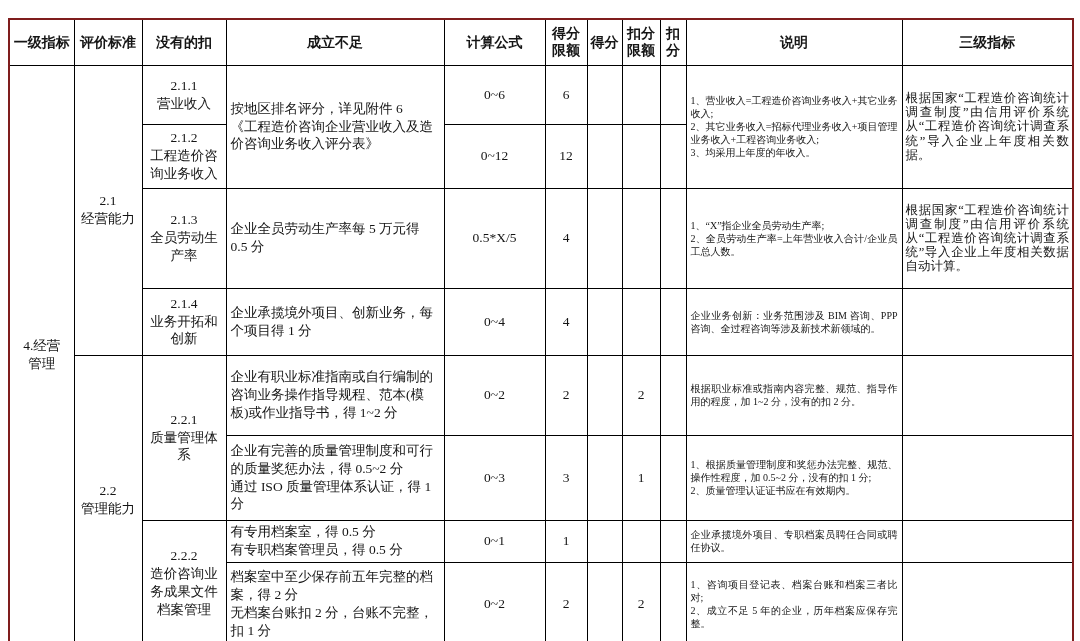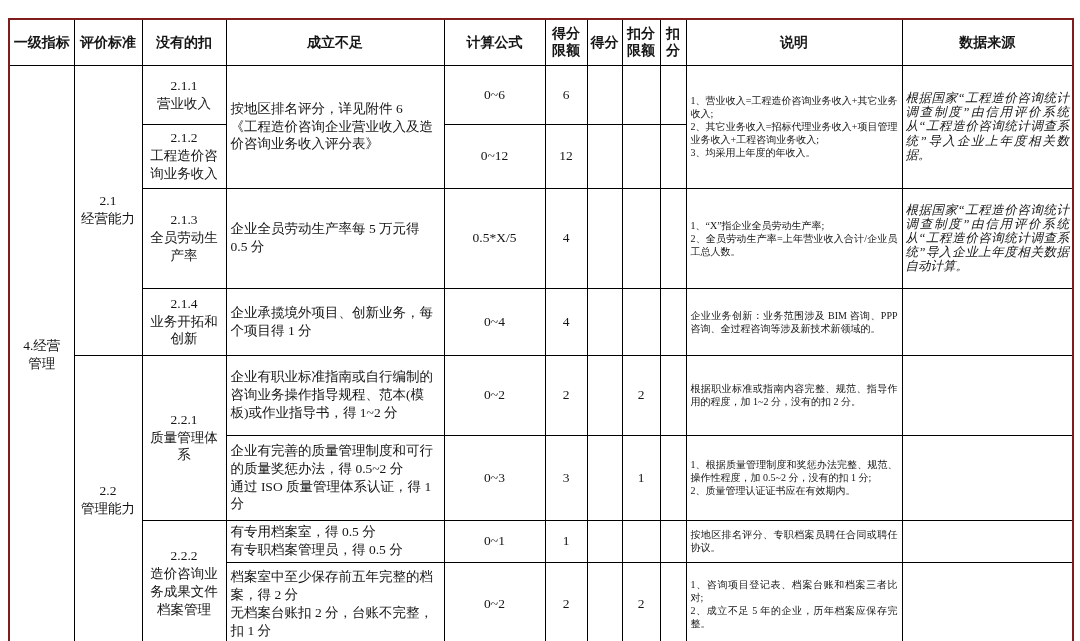--- a/index.html
+++ b/index.html
@@ -21,21 +21,21 @@
     font-size:13.5px;
     line-height:1.32;
     font-weight:normal;
   }
   th{
     font-weight:bold;text-align:center;font-size:14px;line-height:1.25;padding:2px 1px;
   }
   td.c{text-align:center;}
   td.l{text-align:left;}
   td.note{font-size:10px;text-align:justify;line-height:1.3;}
-  td.src{font-size:12.5px;text-align:justify;line-height:1.13;padding:1px 3px;font-style:italic;}
+  td.src{font-size:12.5px;text-align:justify;line-height:1.13;padding:1px 3px;}
   tr.hr{height:46px;}
   tr.r1{height:59px;}
   tr.r2{height:64px;}
   tr.r3{height:100px;}
   tr.r4{height:67px;}
   tr.r5{height:80px;}
   tr.r6{height:85px;}
   tr.r7{height:42px;}
   tr.r8{height:84px;}
 </style>
@@ -65,21 +65,21 @@
     <th>成立不足</th>
     <th>计算公式</th>
     <th>得分
 限额</th>
     <th>得分</th>
     <th>扣分
 限额</th>
     <th>扣
 分</th>
     <th>说明</th>
-    <th>数据来源</th>
+    <th>三级指标</th>
   </tr>
 
   <tr class="r1">
     <td class="c" rowspan="8">4.经营
 管理</td>
     <td class="c" rowspan="4">2.1
 经营能力</td>
     <td class="c">2.1.1
 营业收入</td>
     <td class="l" rowspan="2">按地区排名评分，详见附件 6
@@ -163,21 +163,21 @@
   <tr class="r7">
     <td class="c" rowspan="2">2.2.2
 造价咨询业务成果文件档案管理</td>
     <td class="l">有专用档案室，得 0.5 分
 有专职档案管理员，得 0.5 分</td>
     <td class="c">0~1</td>
     <td class="c">1</td>
     <td class="c"></td>
     <td class="c"></td>
     <td class="c"></td>
-    <td class="note">按地区排名评分、专职档案员聘任合同或聘任协议。</td>
+    <td class="note">企业承揽境外项目、专职档案员聘任合同或聘任协议。</td>
     <td class="src"></td>
   </tr>
 
   <tr class="r8">
     <td class="l">档案室中至少保存前五年完整的档案，得 2 分
 无档案台账扣 2 分，台账不完整，扣 1 分</td>
     <td class="c">0~2</td>
     <td class="c">2</td>
     <td class="c"></td>
     <td class="c">2</td>

